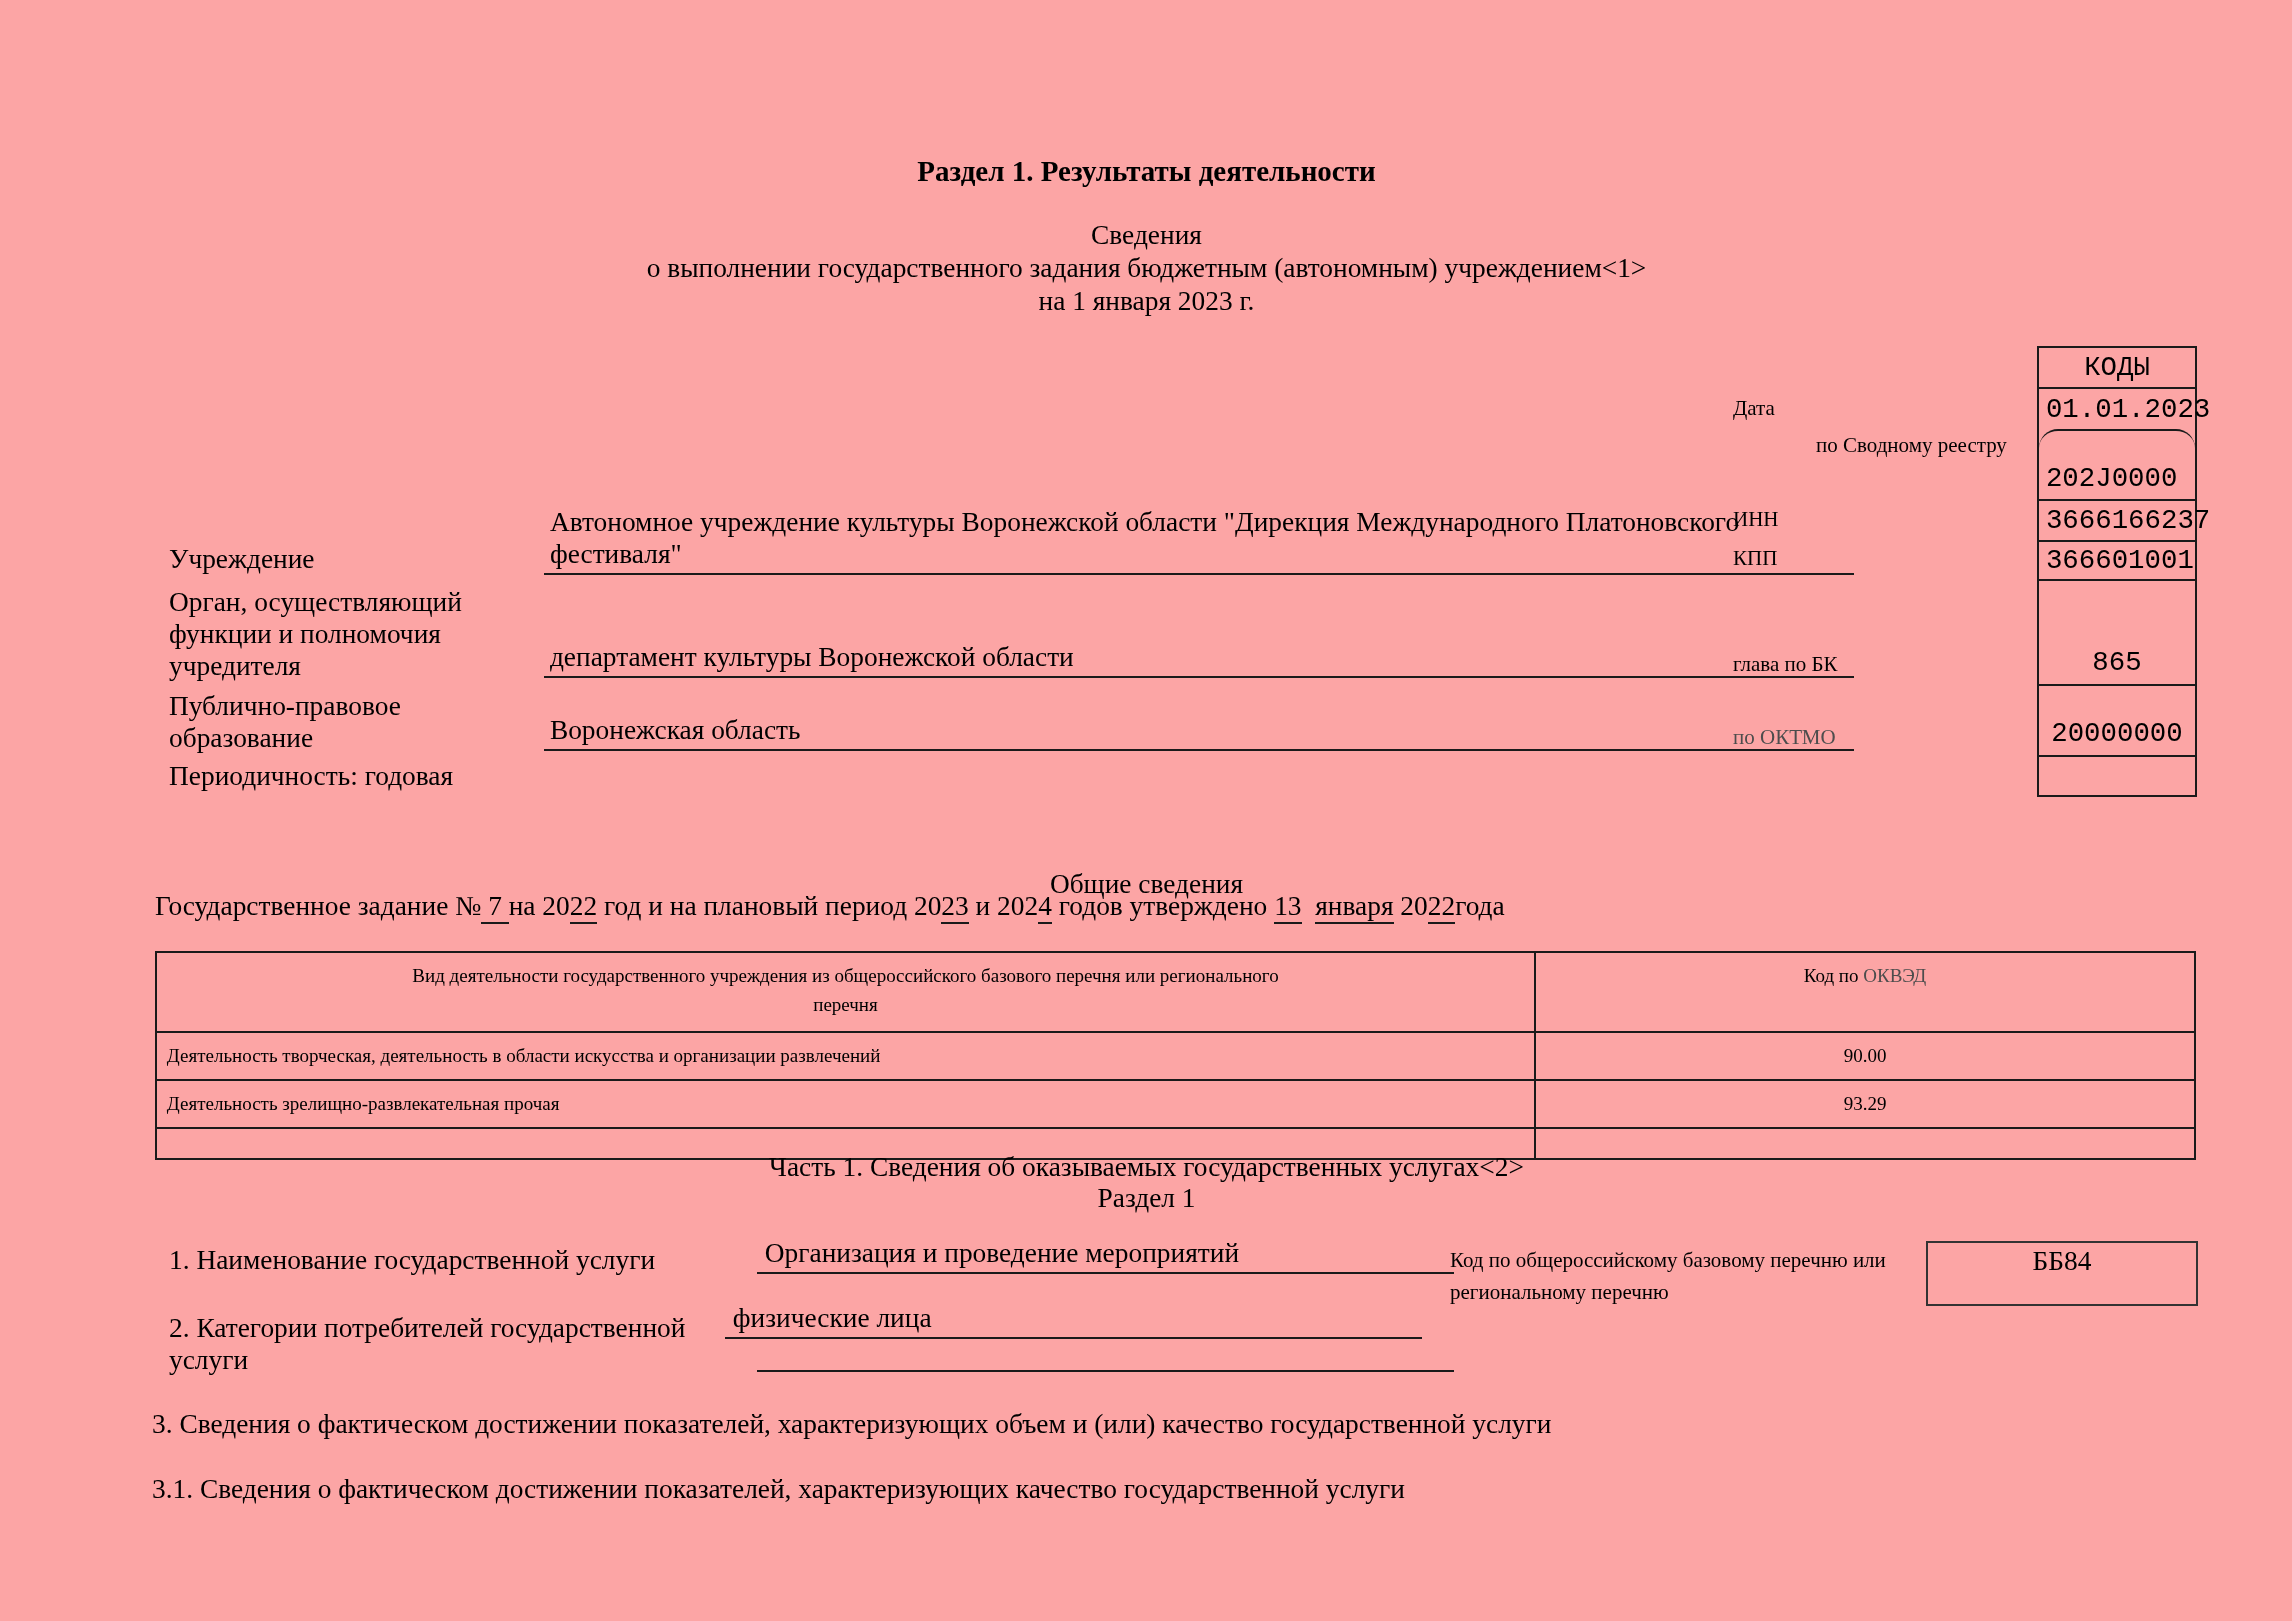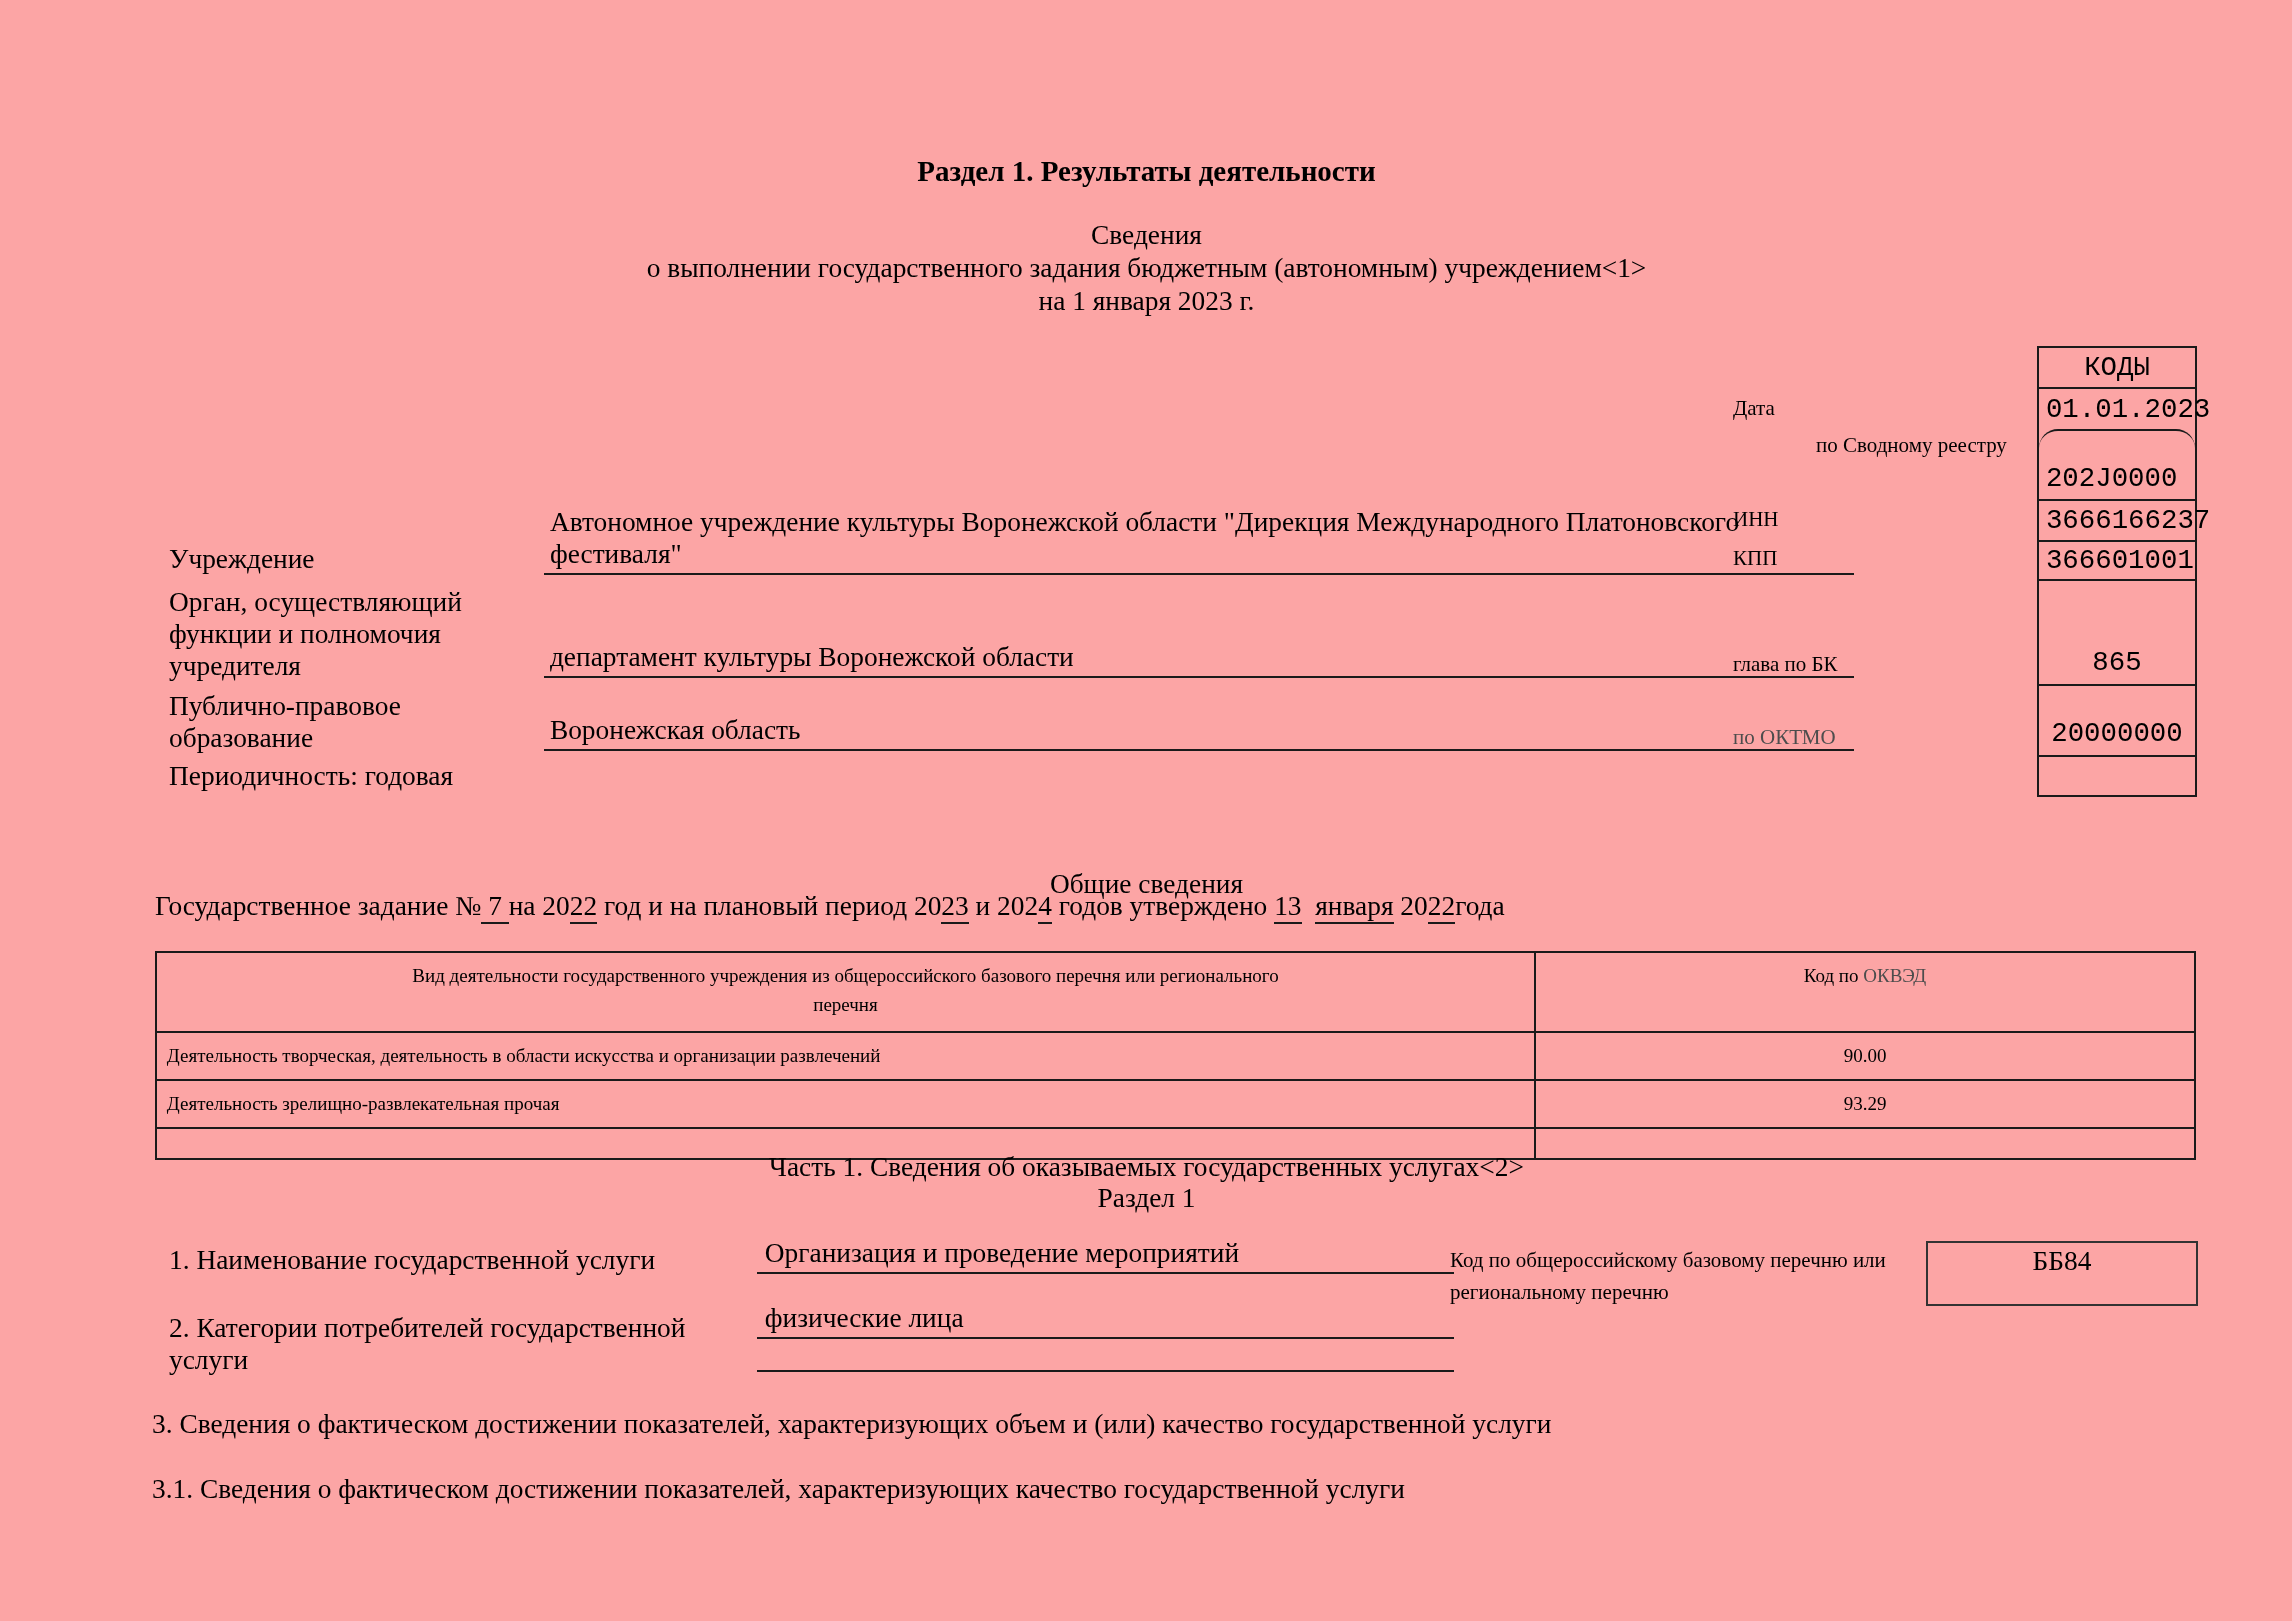--- a/index.html
+++ b/index.html
@@ -116,20 +116,20 @@
   <div class="abs ctr t28" style="top:1151px;">Часть 1. Сведения об оказываемых государственных услугах&lt;2&gt;</div>
   <div class="abs ctr t28" style="top:1182px;">Раздел 1</div>
 
   <div class="abs t28" style="left:169px;top:1244px;">1. Наименование государственной услуги</div>
   <div class="fill" style="left:757px;top:1241px;width:697px;height:33px;padding-left:7.8px;">Организация и проведение мероприятий</div>
 
   <div class="rlab" style="right:373px;top:1244px;width:470px;">Код по общероссийскому базовому перечню или региональному перечню</div>
   <div class="codebox">ББ84</div>
 
   <div class="abs t28" style="left:169px;top:1312px;width:588px;">2. Категории потребителей государственной услуги</div>
-  <div class="fill" style="left:757px;top:1306px;width:697px;height:33px;padding-left:7.8px;text-align:center;">физические лица</div>
+  <div class="fill" style="left:725px;top:1306px;width:697px;height:33px;padding-left:7.8px;text-align:center;">физические лица</div>
   <div class="rule" style="left:757px;top:1370px;width:697px;"></div>
 
   <div class="abs t28" style="left:152px;top:1408px;">3. Сведения о фактическом достижении показателей, характеризующих объем и (или) качество государственной услуги</div>
   <div class="abs t28" style="left:152px;top:1473px;">3.1. Сведения о фактическом достижении показателей, характеризующих качество государственной услуги</div>
 
 </div>
 
 
 </body></html>

